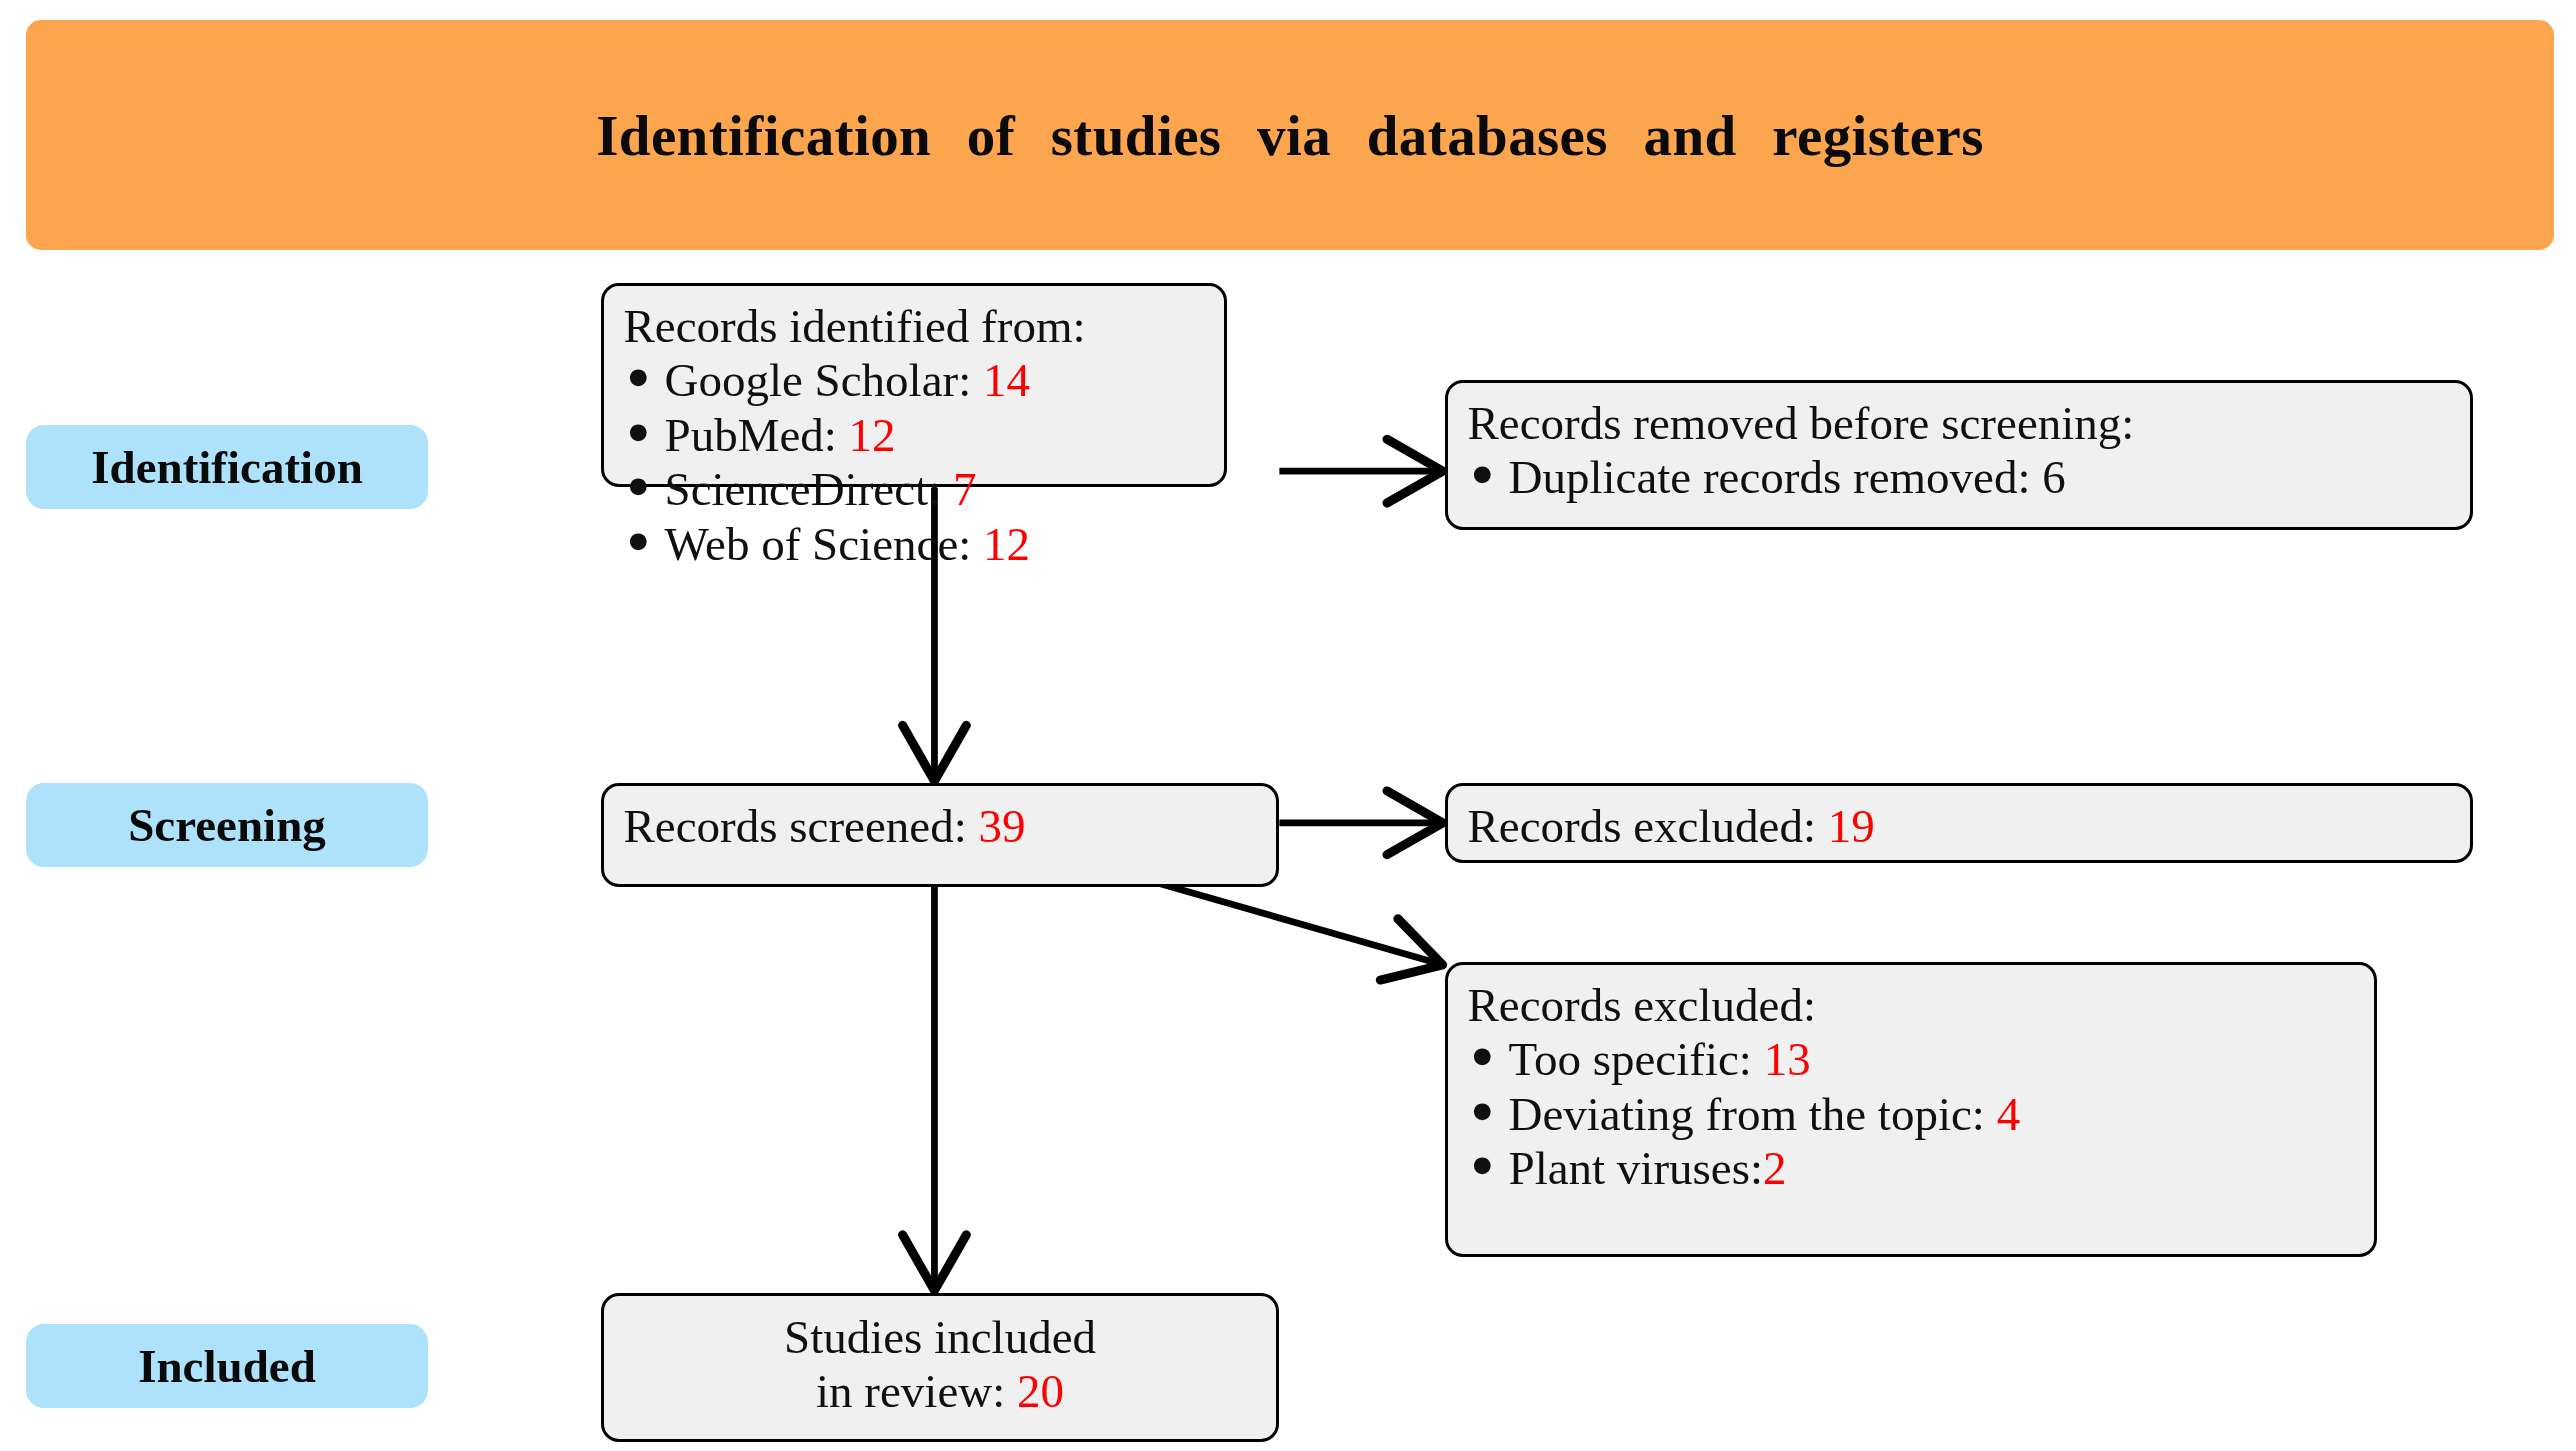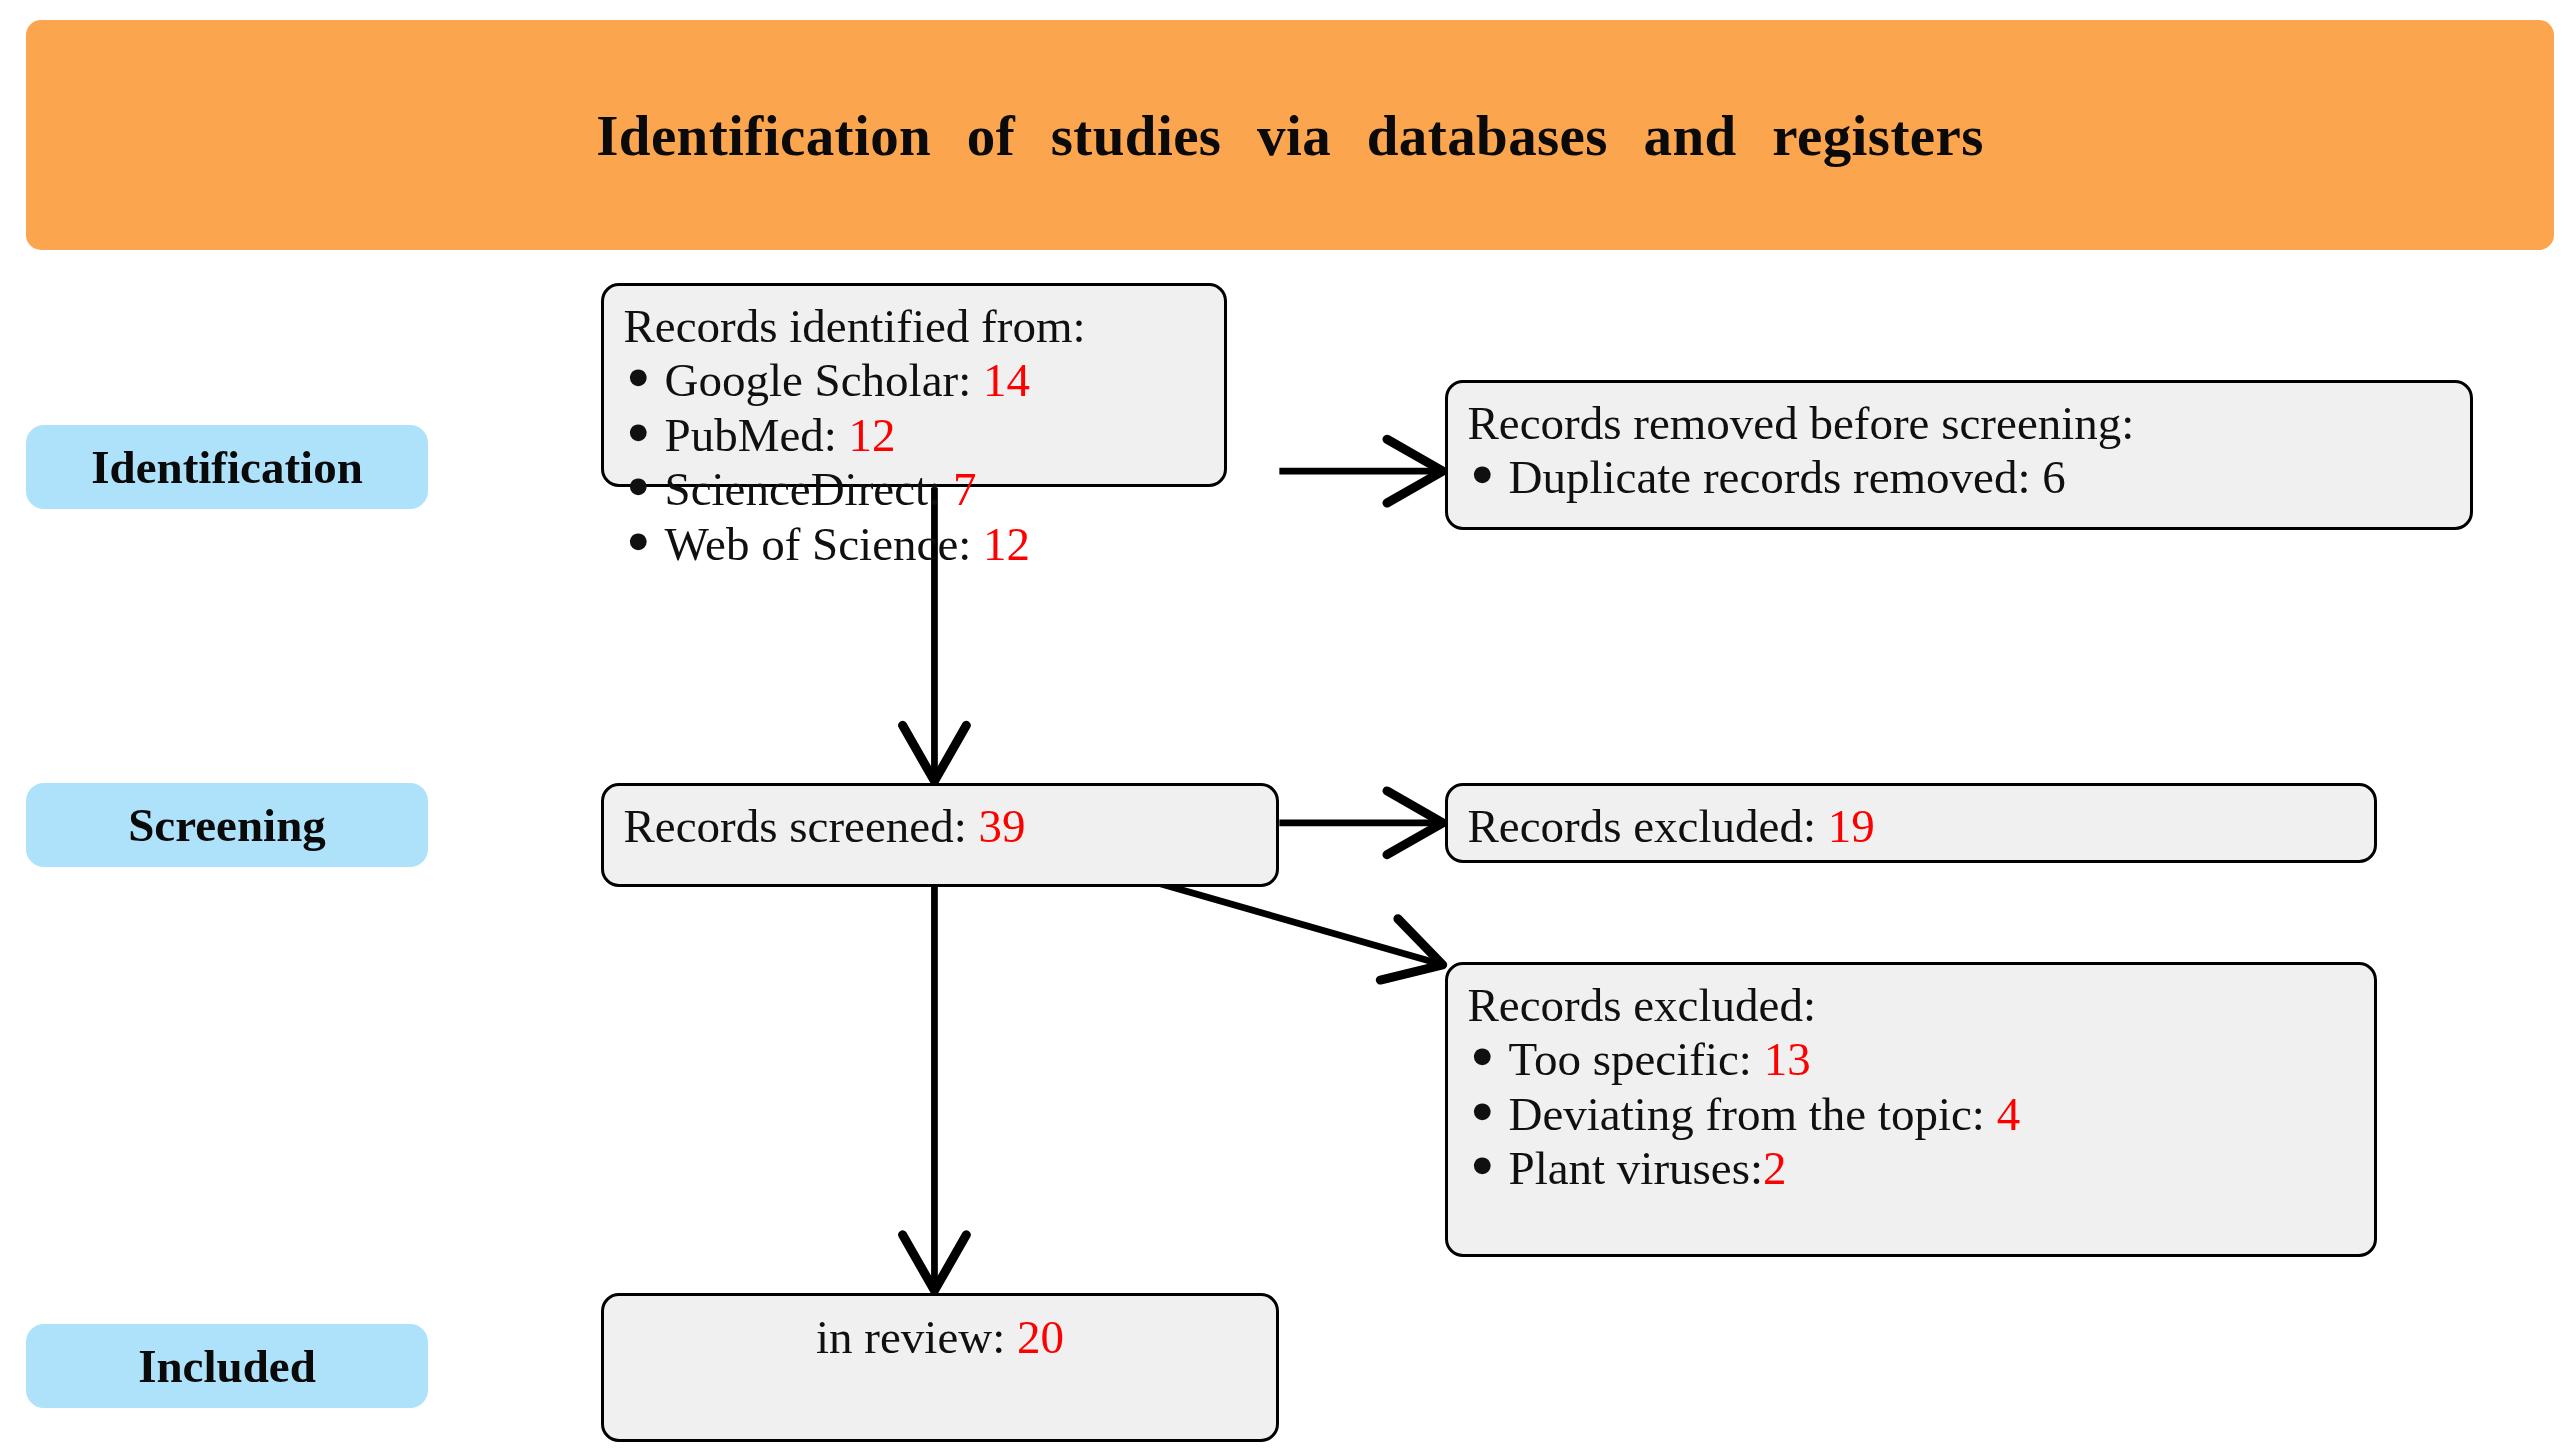--- a/index.html
+++ b/index.html
@@ -56,21 +56,21 @@
   }
   #box-records-removed{
     left:1445px;top:380px;width:1028px;height:150px;
     padding:12.8px 0 0 19.5px;
   }
   #box-records-screened{
     left:601px;top:783px;width:678px;height:104px;
     padding:12.8px 0 0 19.5px;
   }
   #box-records-excluded-screening{
-    left:1445px;top:783px;width:932px;height:80px;
+    left:1445px;top:783px;width:1028px;height:80px;
     padding:12.8px 0 0 19.5px;
   }
   #box-records-excluded-detail{
     left:1445px;top:962px;width:932px;height:295px;
     padding:12.8px 0 0 19.5px;
   }
   #box-studies-included{
     left:601px;top:1293px;width:678px;height:149px;
     padding:13.5px 0 0 0;text-align:center;
   }
@@ -180,18 +180,19 @@
       <span class="num-red">4</span>
     </li>
     <li>
       <span class="bullet-dot">●</span>
       <span>Plant viruses:</span><span class="num-red">2</span>
     </li>
   </ul>
 </div>
 
 <div class="flow-box" id="box-studies-included">
+  <div class="line">Studies included</div>
   <div class="line">
     <span>in review:</span>
     <span class="num-red">20</span>
   </div>
 </div>
 
 
 </body></html>

